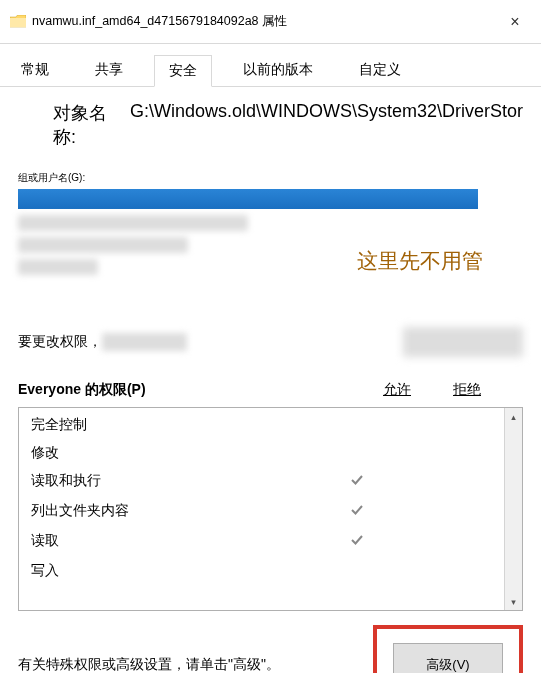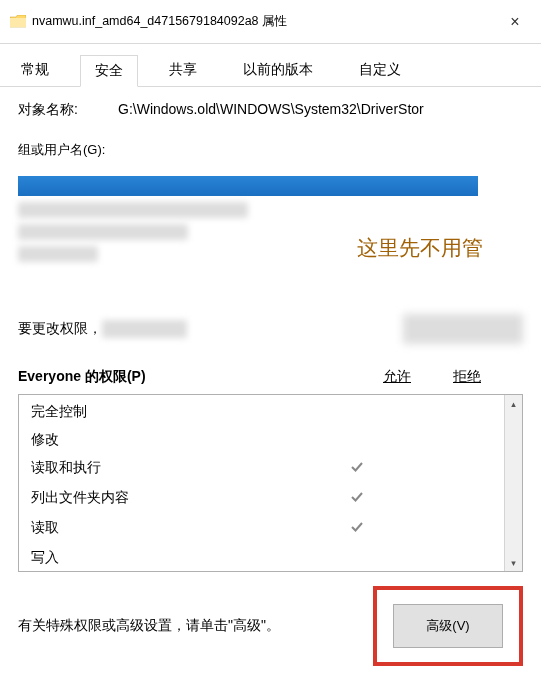--- a/index.html
+++ b/index.html
@@ -5,38 +5,38 @@
   * { box-sizing: border-box; font-family: "Microsoft YaHei", "Segoe UI", sans-serif; }
   body { margin: 0; background: #fff; width: 541px; height: 673px; overflow: hidden; font-size: 13px; }
   .titlebar { display: flex; align-items: center; height: 44px; padding: 0 4px; border-bottom: 1px solid #d9d9d9; }
   .folder-icon { width: 16px; height: 13px; margin: 0 6px; }
   .title-text { flex: 1; color: #000; font-size: 12.5px; }
   .close-btn { width: 44px; height: 28px; display:flex; align-items:center; justify-content:center; font-size:16px; color:#333; background:#fff; }
   .tabs { display: flex; align-items: flex-end; padding: 10px 6px 0 6px; border-bottom: 1px solid #d9d9d9; background:#fff;gap:16px; }
   .tab { padding: 6px 14px; font-size: 14px; color:#000; border:1px solid transparent; cursor:pointer; }
   .tab.active { border:1px solid #d9d9d9; border-bottom:1px solid #fff; position:relative; top:1px; background:#fff; }
   .content { padding: 14px 18px 10px 18px; }
-  .row-obj { display:flex; margin-bottom: 22px; font-size:14px; }
+  .row-obj { display:flex; margin-bottom: 22px; font-size:18px;margin-left:35px; }
   .obj-label { width: 100px; }
   .obj-val { flex:1; }
-  .grp-label { font-size:13px; margin-bottom: 17px; }
+  .grp-label { font-size:10px; margin-bottom: 4px; }
   .group-list { border: none; position:relative; height: 118px; }
   .grow-sel { height: 20px; background: linear-gradient(#2a84d6, #1a6fc1); width: 460px; margin-top:2px; }
   .blur-line { height:16px; margin-top:6px; width:230px; background:#ddd; filter: blur(3px); border-radius:2px; }
   .blur-line.s { width:170px; }
   .blur-line.t { width:80px; }
   .annot { position:absolute; right:40px; top:58px; color:#a16207; font-size:21px; font-family: SimSun, serif; }
   .change-row { display:flex; align-items:center; margin: 20px 0 24px 0; font-size:14px; justify-content: space-between; }
   .chg-text { display:flex; align-items:center; }
   .chg-blur { width:85px; height:18px; background:#ddd; filter:blur(3px); margin-left:0; display:inline-block; }
   .chg-btn-blur { width:120px; height:30px; background:#ddd; filter:blur(4px); }
   .perm-header { display:flex; font-size:14px; margin: 6px 0 8px 0; }
   .perm-header .pspacer { flex:1;font-weight:bold; }
   .perm-header .pcol { width:70px; text-align:left;text-decoration:underline; }
-  .perm-box { border:1px solid #b0b0b0; height:178px; position:relative; display:flex;gap:40px; }
+  .perm-box { border:1px solid #b0b0b0; height:204px; position:relative; display:flex;gap:40px; }
   .perm-list { flex:1; padding:8px 2px 8px 12px; display:flex; flex-direction:column; gap:10px; font-size:14px; overflow:hidden; }
   .perm-row { display:flex; }
   .perm-row .pname { flex:1; }
   .perm-row .pcol { width:70px; text-align:center; color:#7a7a7a; font-size:16px; }
   .scrollbar { width:18px; background:#f0f0f0; border-left:1px solid #d4d4d4; display:flex; flex-direction:column; justify-content:space-between; }
   .sb-btn { height:17px; display:flex; align-items:center; justify-content:center; font-size:9px; color:#555; }
   .footer-row { display:flex; align-items:center; margin-top:14px; font-size:14px; }
   .footer-row .ftxt { flex:1; }
   .adv-wrap { border:4px solid #d8372b; padding:14px 16px; margin-left:6px; }
   .adv-btn { width:110px; height:44px; background:#e1e1e1; border:1px solid #adadad; font-size:13px; display:flex; align-items:center; justify-content:center; cursor:pointer; }
@@ -53,22 +53,22 @@
       </svg>
   </span>
   <span class="title-text">nvamwu.inf_amd64_d4715679184092a8 属性</span>
   <div class="close-btn">
     <span>×</span>
   </div>
 </div>
 
 <div class="tabs">
   <div class="tab"><span>常规</span></div>
+  <div class="tab"><span>共享</span></div>
   <div class="tab active"><span>安全</span></div>
-  <div class="tab"><span>共享</span></div>
   <div class="tab"><span>以前的版本</span></div>
   <div class="tab"><span>自定义</span></div>
 </div>
 
 <div class="content">
 
   <div class="row-obj">
     <span class="obj-label">对象名称:</span>
     <span class="obj-val">G:\Windows.old\WINDOWS\System32\DriverStor</span>
   </div>

